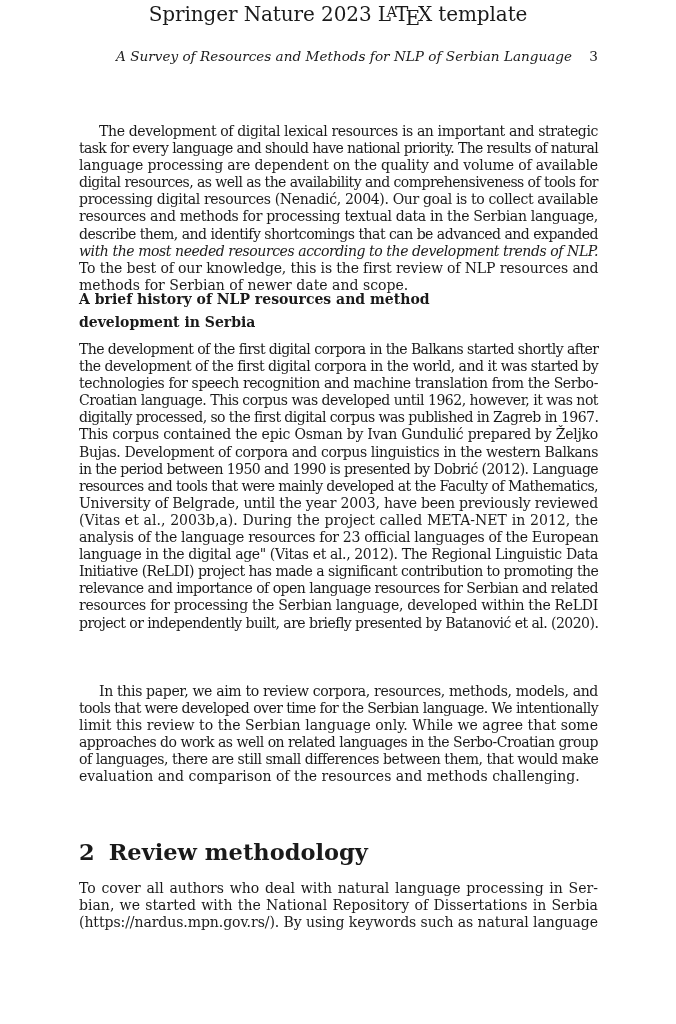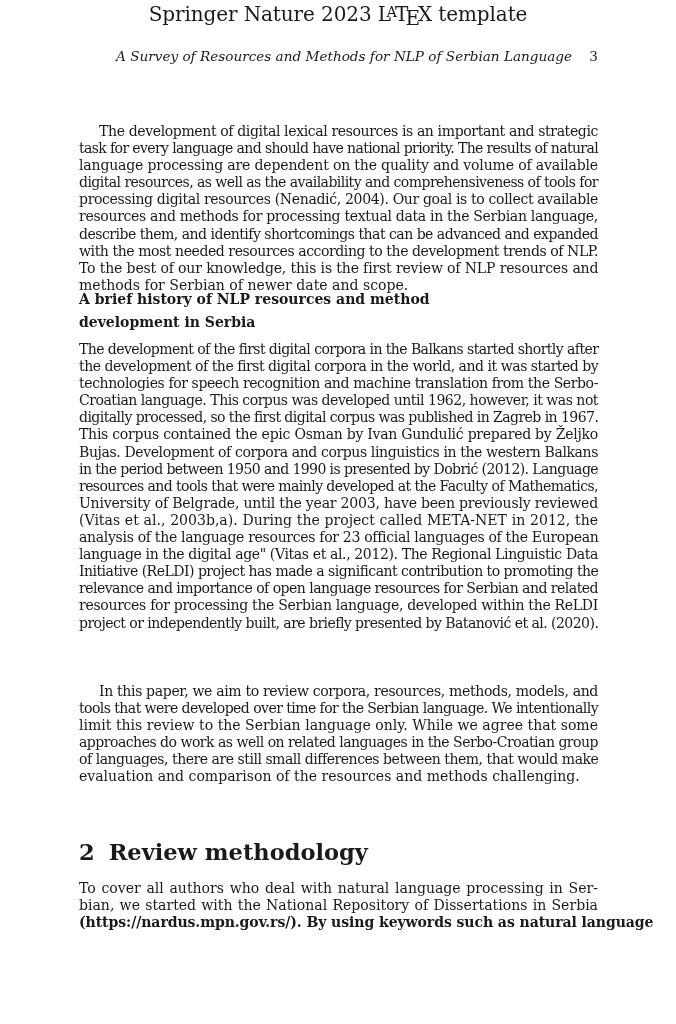--- a/index.html
+++ b/index.html
@@ -41,21 +41,21 @@
   </div>
 
   <div class="block" style="top:87px;margin-top:36px;" id="intro">
       <div class="line indent" style="letter-spacing: -0.386613px;">The development of digital lexical resources is an important and strategic</div>
       <div class="line" style="letter-spacing: -0.636381px;">task for every language and should have national priority. The results of natural</div>
       <div class="line" style="letter-spacing: -0.174913px;">language processing are dependent on the quality and volume of available</div>
       <div class="line" style="letter-spacing: -0.567901px;">digital resources, as well as the availability and comprehensiveness of tools for</div>
       <div class="line" style="letter-spacing: -0.354567px;">processing digital resources (Nenadić, 2004). Our goal is to collect available</div>
       <div class="line" style="letter-spacing: -0.318623px;">resources and methods for processing textual data in the Serbian language,</div>
       <div class="line" style="letter-spacing: -0.525549px;">describe them, and identify shortcomings that can be advanced and expanded</div>
-      <div class="line" style="letter-spacing: -0.442779px;">with the most needed resources according to the development trends of NLP.</div>
+      <div class="line" style="letter-spacing: -0.442779px; font-style: italic;">with the most needed resources according to the development trends of NLP.</div>
       <div class="line" style="letter-spacing: -0.156042px;">To the best of our knowledge, this is the first review of NLP resources and</div>
       <div class="line last">methods for Serbian of newer date and scope.</div>
     </div>
 
   <div class="h-sub" style="top:288px;" id="subhead">
       <div>A brief history of NLP resources and method</div>
       <div>development in Serbia</div>
     </div>
 
   <div class="block" style="top:341px;" id="p1">
@@ -86,15 +86,15 @@
       <div class="line last">evaluation and comparison of the resources and methods challenging.</div>
     </div>
 
   <div class="h-sec" style="top:838px;">
     <span class="num">2</span><span>Review methodology</span>
   </div>
 
   <div class="block" style="top:880px;" id="p3">
       <div class="line">To cover all authors who deal with natural language processing in Ser-</div>
       <div class="line">bian, we started with the National Repository of Dissertations in Serbia</div>
-      <div class="line" style="letter-spacing: -0.0863715px; font-weight: bold;">(https://nardus.mpn.gov.rs/). By using keywords such as natural language</div>
+      <div class="line" style="letter-spacing: -0.0863715px;">(https://nardus.mpn.gov.rs/). By using keywords such as natural language</div>
     </div>
 </div>
 
 </body></html>

